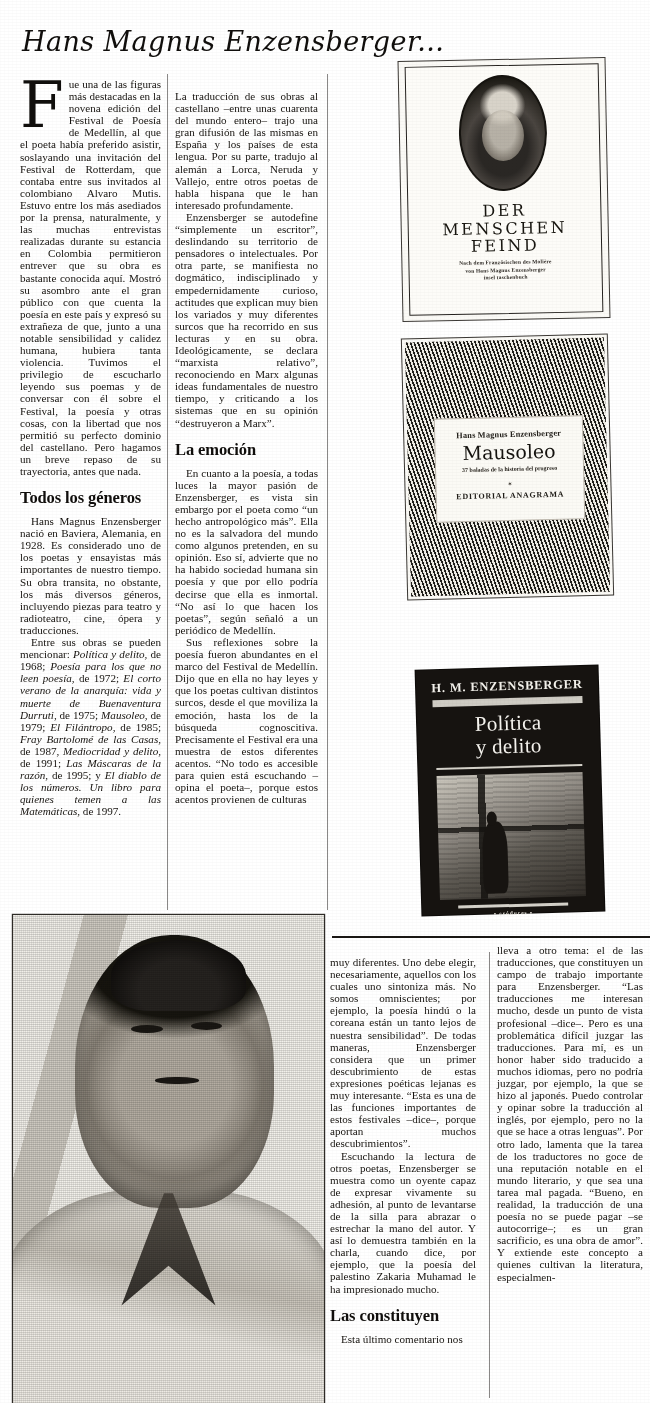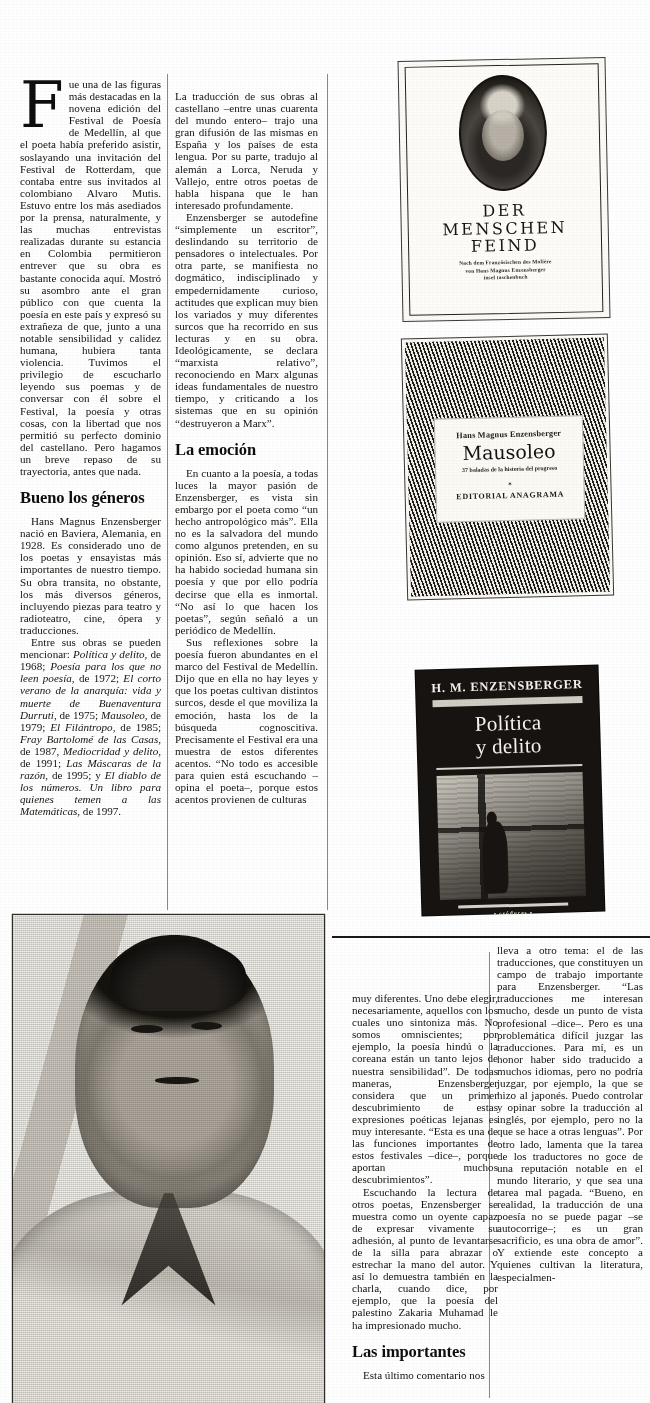--- a/index.html
+++ b/index.html
@@ -239,51 +239,52 @@
       repeating-linear-gradient(0deg,rgba(0,0,0,.22) 0 1px, rgba(0,0,0,0) 1px 2px),
       repeating-linear-gradient(90deg,rgba(0,0,0,.14) 0 1px, rgba(0,0,0,0) 1px 2px);
     mix-blend-mode:multiply;opacity:.55;
   }
 </style>
 </head>
 <body>
 
 <div id="page">
 
+  <div class="headline">Hans Magnus Enzensberger...</div>
 
   <div class="rule-v" style="left:167px;top:74px;height:836px;"></div>
   <div class="rule-v" style="left:327px;top:74px;height:836px;"></div>
   <div class="rule-h" style="left:332px;top:936px;width:318px;"></div>
   <div class="rule-v" style="left:489px;top:952px;height:446px;"></div>
 
   <div class="col" style="left:20px;top:78px;width:141px;">
     <p class="noind dropcap-wrap"><span class="dropcap">F</span><span>ue una de las figuras más destacadas en la novena edición del Festival de Poesía de Medellín, al que el poeta había preferido asistir, soslayando una invitación del Festival de Rotterdam, que contaba entre sus invitados al colombiano Alvaro Mutis. Estuvo entre los más asediados por la prensa, naturalmente, y las muchas entrevistas realizadas durante su estancia en Colombia permitieron entrever que su obra es bastante conocida aquí. Mostró su asombro ante el gran público con que cuenta la poesía en este país y expresó su extrañeza de que, junto a una notable sensibilidad y calidez humana, hubiera tanta violencia. Tuvimos el privilegio de escucharlo leyendo sus poemas y de conversar con él sobre el Festival, la poesía y otras cosas, con la libertad que nos permitió su perfecto dominio del castellano. Pero hagamos un breve repaso de su trayectoria, antes que nada.</span></p>
 
-    <div class="sec-head">Bueno los géneros</div>
+    <div class="sec-head">Todos los géneros</div>
 
     <p>Hans Magnus Enzensberger nació en Baviera, Alemania, en 1928. Es considerado uno de los poetas y ensayistas más importantes de nuestro tiempo. Su obra transita, no obstante, los más diversos géneros, incluyendo piezas para teatro y radioteatro, cine, ópera y traducciones.</p>
 
     <p><span>Entre sus obras se pueden mencionar: </span><span id="biblio-slot"><i>Política y delito</i><span>, de 1968; </span><i>Poesía para los que no leen poesía</i><span>, de 1972; </span><i>El corto verano de la anarquía: vida y muerte de Buenaventura Durruti</i><span>, de 1975; </span><i>Mausoleo</i><span>, de 1979; </span><i>El Filántropo</i><span>, de 1985; </span><i>Fray Bartolomé de las Casas</i><span>, de 1987, </span><i>Mediocridad y delito</i><span>, de 1991; </span><i>Las Máscaras de la razón</i><span>, de 1995; y </span><i>El diablo de los números. Un libro para quienes temen a las Matemáticas</i><span>, de 1997.</span></span></p>
   </div>
 
   <div class="col" style="left:175px;top:90px;width:143px;">
     <p class="noind">La traducción de sus obras al castellano –entre unas cuarenta del mundo entero– trajo una gran difusión de las mismas en España y los países de esta lengua. Por su parte, tradujo al alemán a Lorca, Neruda y Vallejo, entre otros poetas de habla hispana que le han interesado profundamente.</p>
     <p>Enzensberger se autodefine “simplemente un escritor”, deslindando su territorio de pensadores o intelectuales. Por otra parte, se manifiesta no dogmático, indisciplinado y empedernidamente curioso, actitudes que explican muy bien los variados y muy diferentes surcos que ha recorrido en sus lecturas y en su obra. Ideológicamente, se declara “marxista relativo”, reconociendo en Marx algunas ideas fundamentales de nuestro tiempo, y criticando a los sistemas que en su opinión “destruyeron a Marx”.</p>
 
     <div class="sec-head">La emoción</div>
 
     <p>En cuanto a la poesía, a todas luces la mayor pasión de Enzensberger, es vista sin embargo por el poeta como “un hecho antropológico más”. Ella no es la salvadora del mundo como algunos pretenden, en su opinión. Eso sí, advierte que no ha habido sociedad humana sin poesía y que por ello podría decirse que ella es inmortal. “No así lo que hacen los poetas”, según señaló a un periódico de Medellín.</p>
     <p>Sus reflexiones sobre la poesía fueron abundantes en el marco del Festival de Medellín. Dijo que en ella no hay leyes y que los poetas cultivan distintos surcos, desde el que moviliza la emoción, hasta los de la búsqueda cognoscitiva. Precisamente el Festival era una muestra de estos diferentes acentos. “No todo es accesible para quien está escuchando –opina el poeta–, porque estos acentos provienen de culturas</p>
   </div>
 
-  <div class="col" style="left:352px;top:956px;width:146px;margin-top:36px;">
+  <div class="col" style="left:330px;top:956px;width:146px;">
     <p class="noind">muy diferentes. Uno debe elegir, necesariamente, aquellos con los cuales uno sintoniza más. No somos omniscientes; por ejemplo, la poesía hindú o la coreana están un tanto lejos de nuestra sensibilidad”. De todas maneras, Enzensberger considera que un primer descubrimiento de estas expresiones poéticas lejanas es muy interesante. “Esta es una de las funciones importantes de estos festivales –dice–, porque aportan muchos descubrimientos”.</p>
     <p>Escuchando la lectura de otros poetas, Enzensberger se muestra como un oyente capaz de expresar vivamente su adhesión, al punto de levantarse de la silla para abrazar o estrechar la mano del autor. Y así lo demuestra también en la charla, cuando dice, por ejemplo, que la poesía del palestino Zakaria Muhamad le ha impresionado mucho.</p>
 
-    <div class="sec-head">Las importantes</div>
+    <div class="sec-head">Las constituyen</div>
 
     <p>Esta último comentario nos</p>
   </div>
 
   <div class="col" style="left:497px;top:944px;width:146px;">
     <p class="noind">lleva a otro tema: el de las traducciones, que constituyen un campo de trabajo importante para Enzensberger. “Las traducciones me interesan mucho, desde un punto de vista profesional –dice–. Pero es una problemática difícil juzgar las traducciones. Para mí, es un honor haber sido traducido a muchos idiomas, pero no podría juzgar, por ejemplo, la que se hizo al japonés. Puedo controlar y opinar sobre la traducción al inglés, por ejemplo, pero no la que se hace a otras lenguas”. Por otro lado, lamenta que la tarea de los traductores no goce de una reputación notable en el mundo literario, y que sea una tarea mal pagada. “Bueno, en realidad, la traducción de una poesía no se puede pagar –se autocorrige–; es un gran sacrificio, es una obra de amor”. Y extiende este concepto a quienes cultivan la literatura, especialmen-</p>
   </div>
 
   <div class="book" id="book-menschenfeind">
     <div class="inner">

